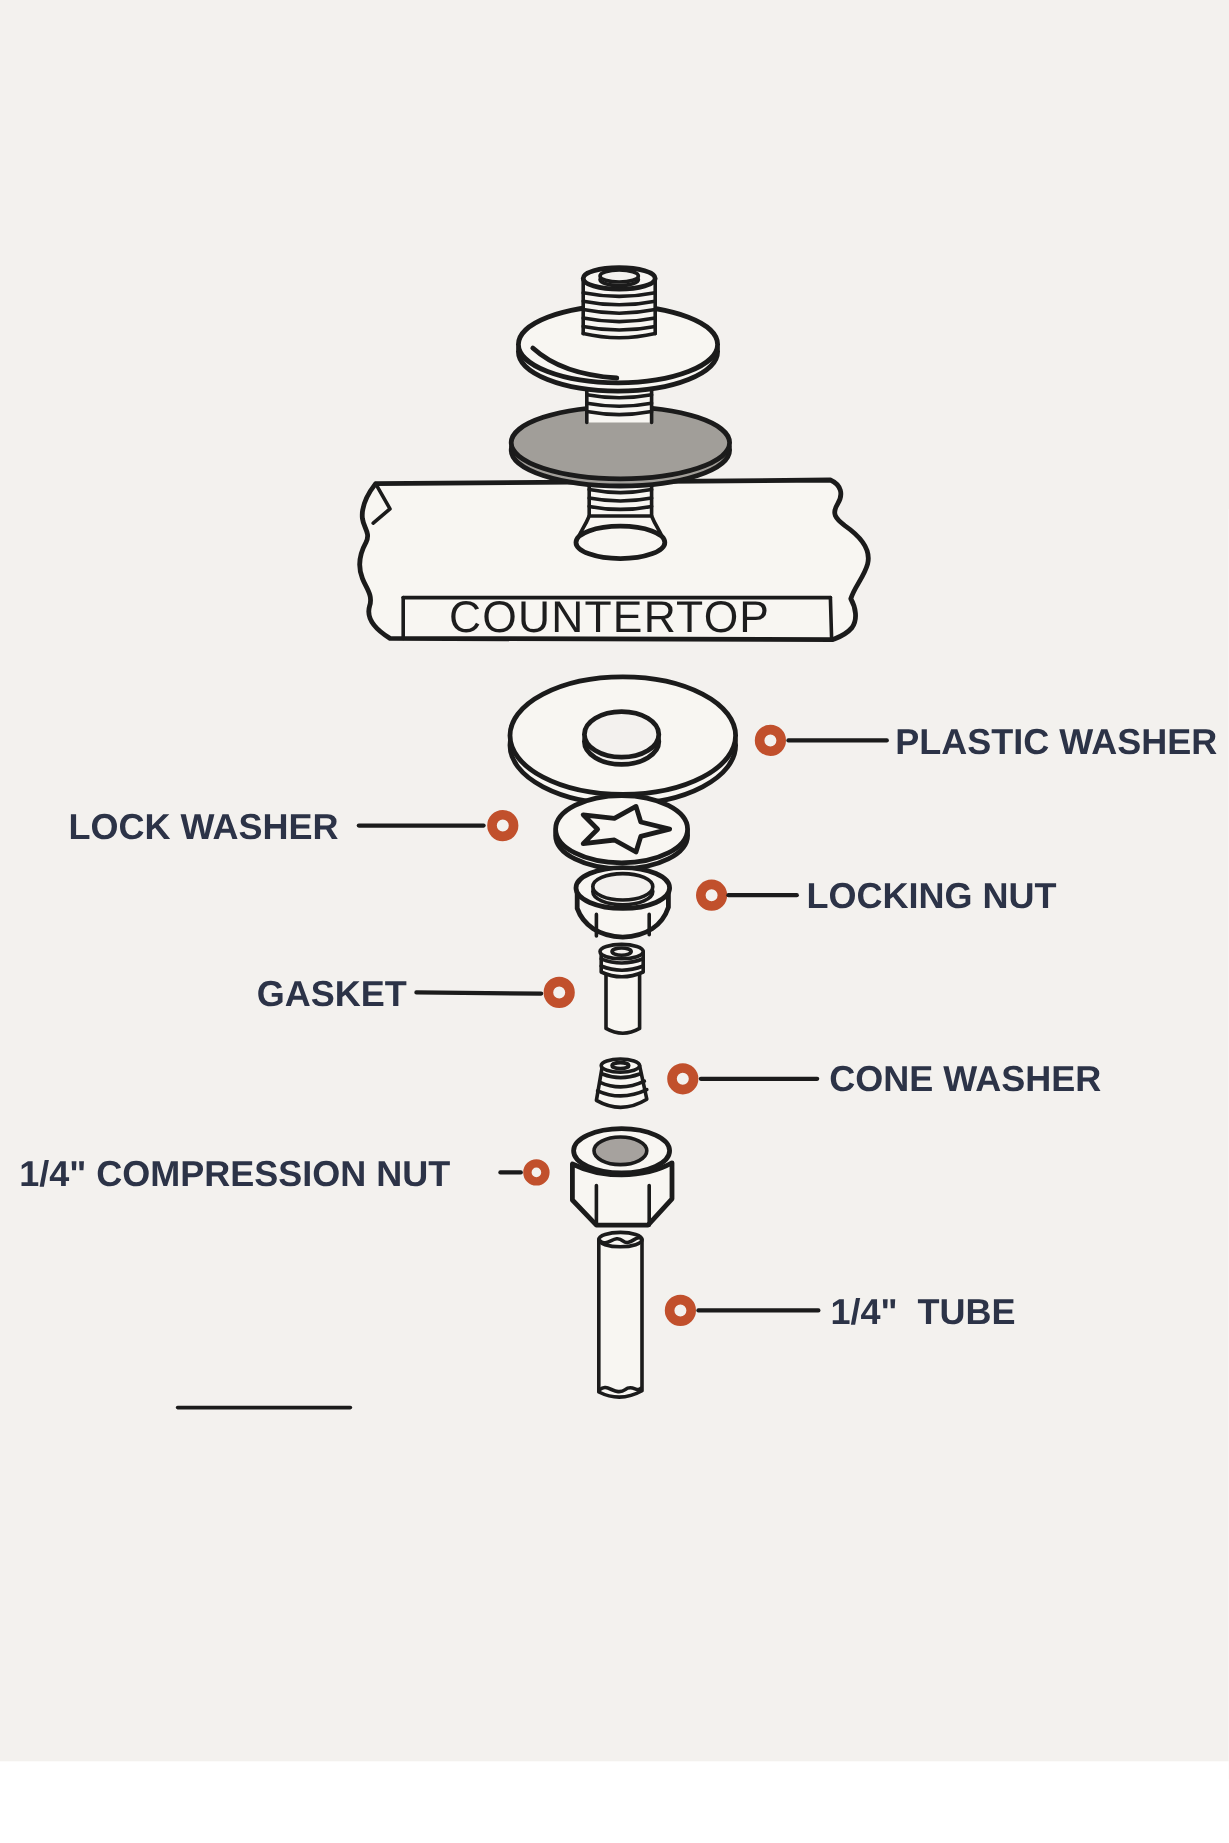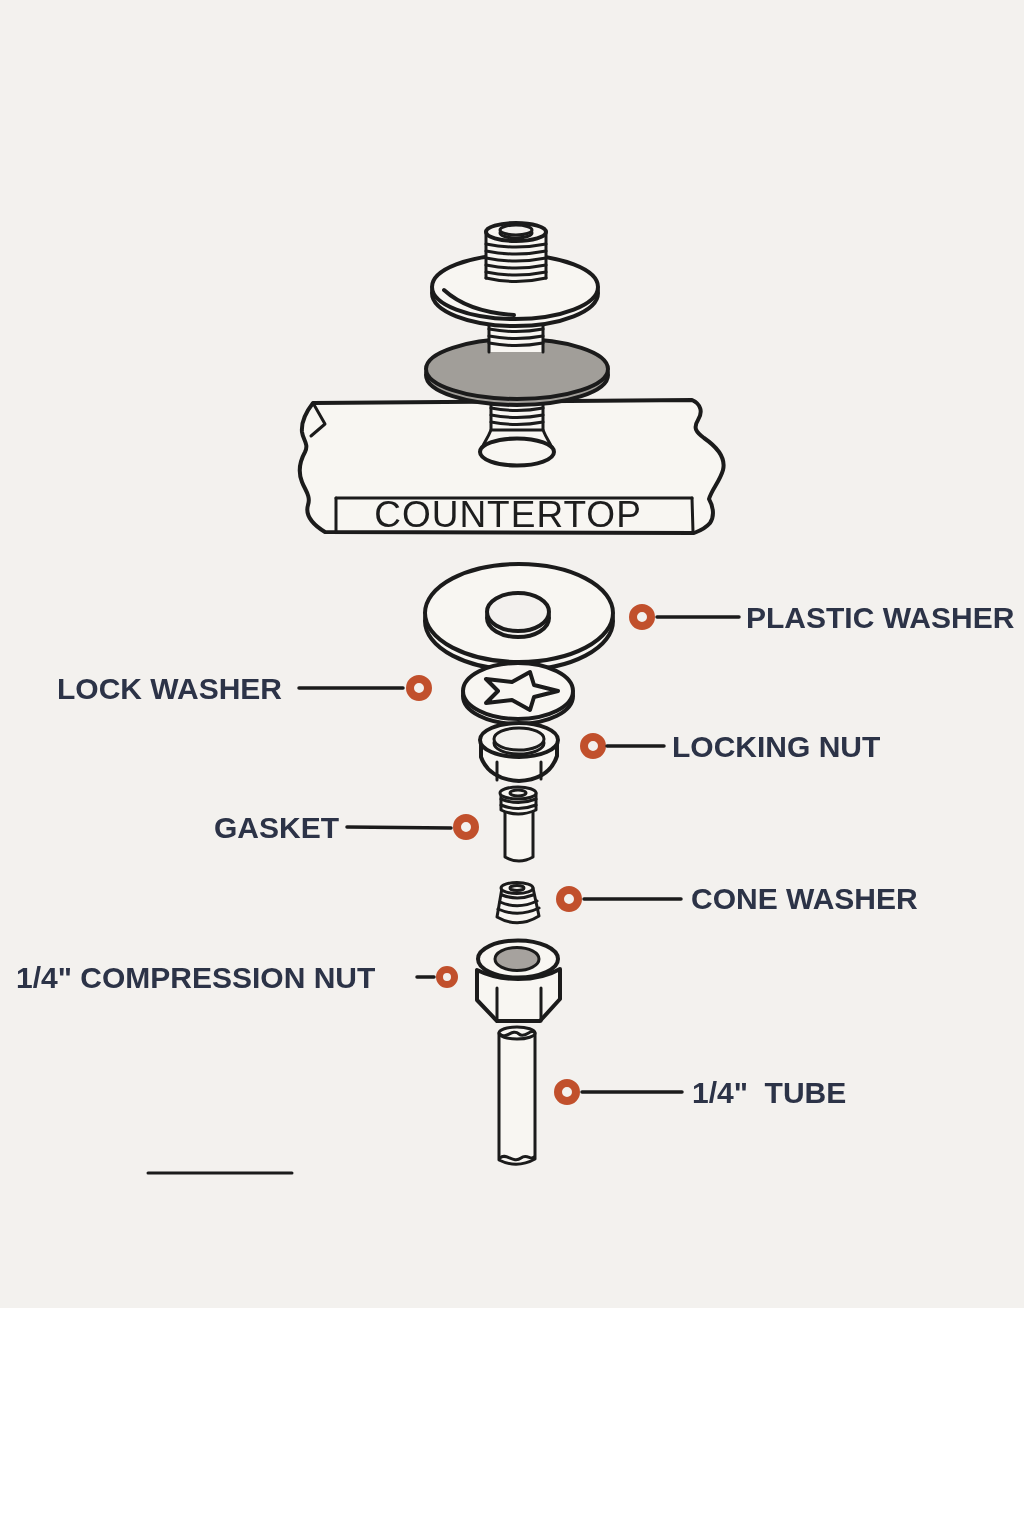--- a/index.html
+++ b/index.html
@@ -1,18 +1,18 @@
 <!DOCTYPE html>
 <html style="--background: #f3f1ee; --line: #1b1b1b; --part-fill: #f8f6f2; --label-text: #2c3347; --countertop-text: #1d1d1d; --accent: #c1502c; --gasket-gray: #a19e99; --nut-inner-gray: #a6a29e;"><head>
 <meta charset="utf-8">
 <style>
   html,body{margin:0;padding:0;}
   .canvas{
     position:relative;
-    width:1024px;height:1308px;
+    width:1024px;height:1468px;
     background:var(--background,#f3f1ee);
     overflow:hidden;
     font-family:"Liberation Sans", sans-serif;
   }
   svg{position:absolute;inset:0;}
   .outline{stroke:var(--line,#1b1b1b);stroke-width:4;fill:none;stroke-linecap:round;stroke-linejoin:round;}
   .thin{stroke:var(--line,#1b1b1b);stroke-width:3;fill:none;stroke-linecap:round;stroke-linejoin:round;}
   .part{fill:var(--part-fill,#f8f6f2);}
   .bgfill{fill:var(--background,#f3f1ee);}
   .grayfill{fill:var(--gasket-gray,#a19e99);}

